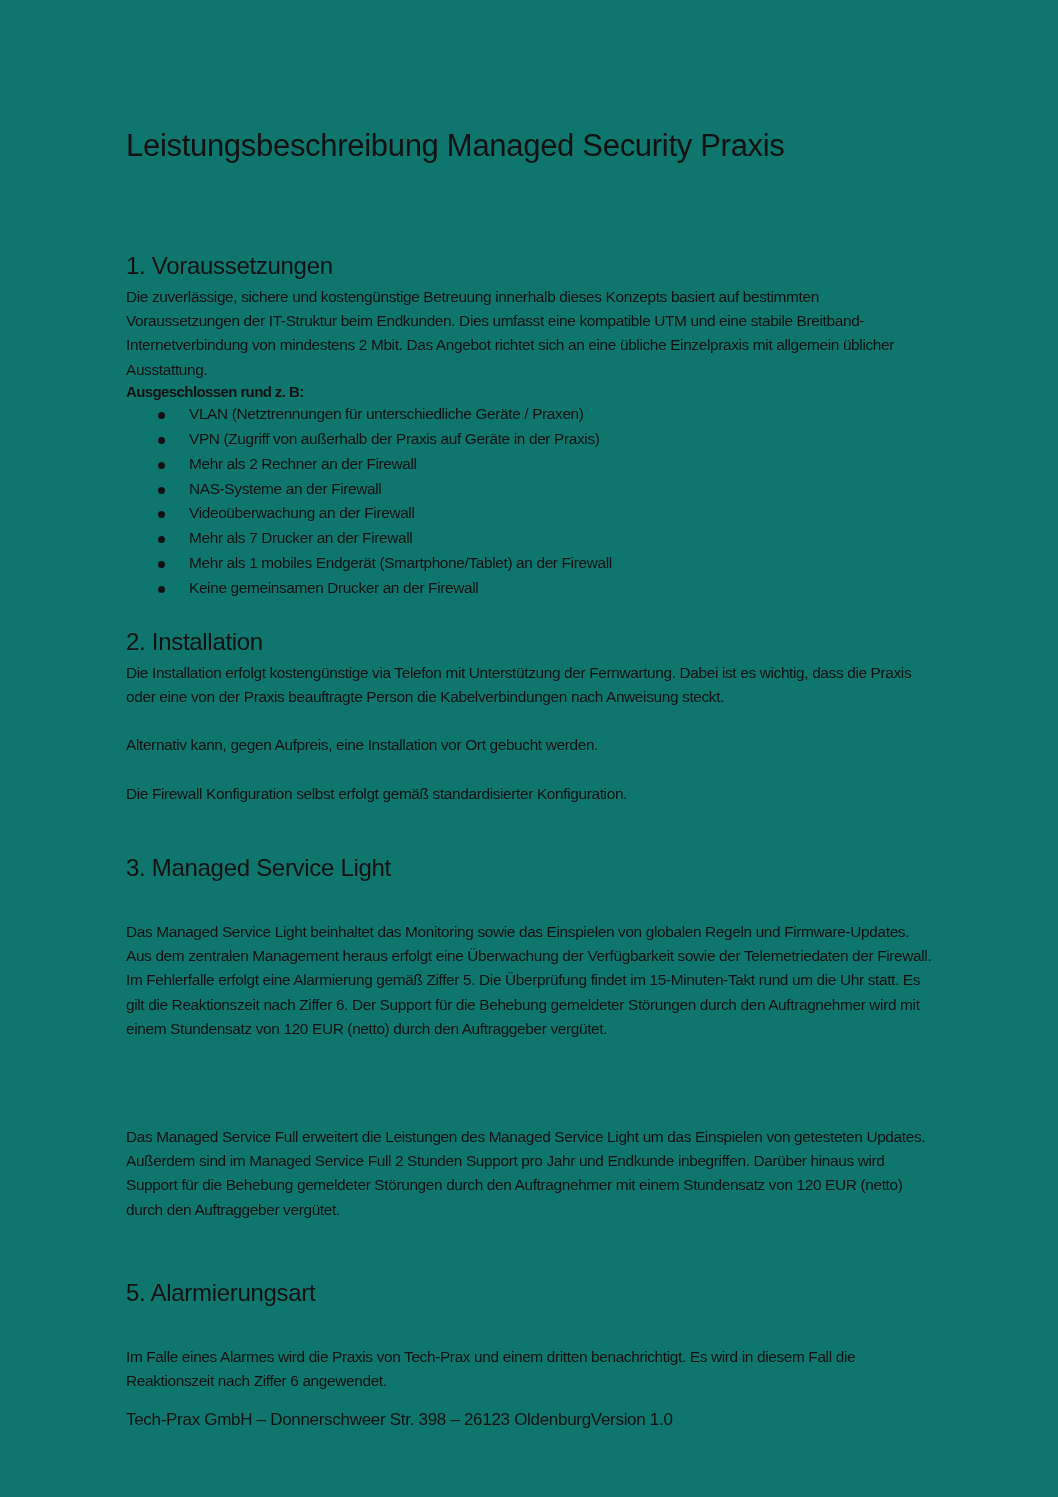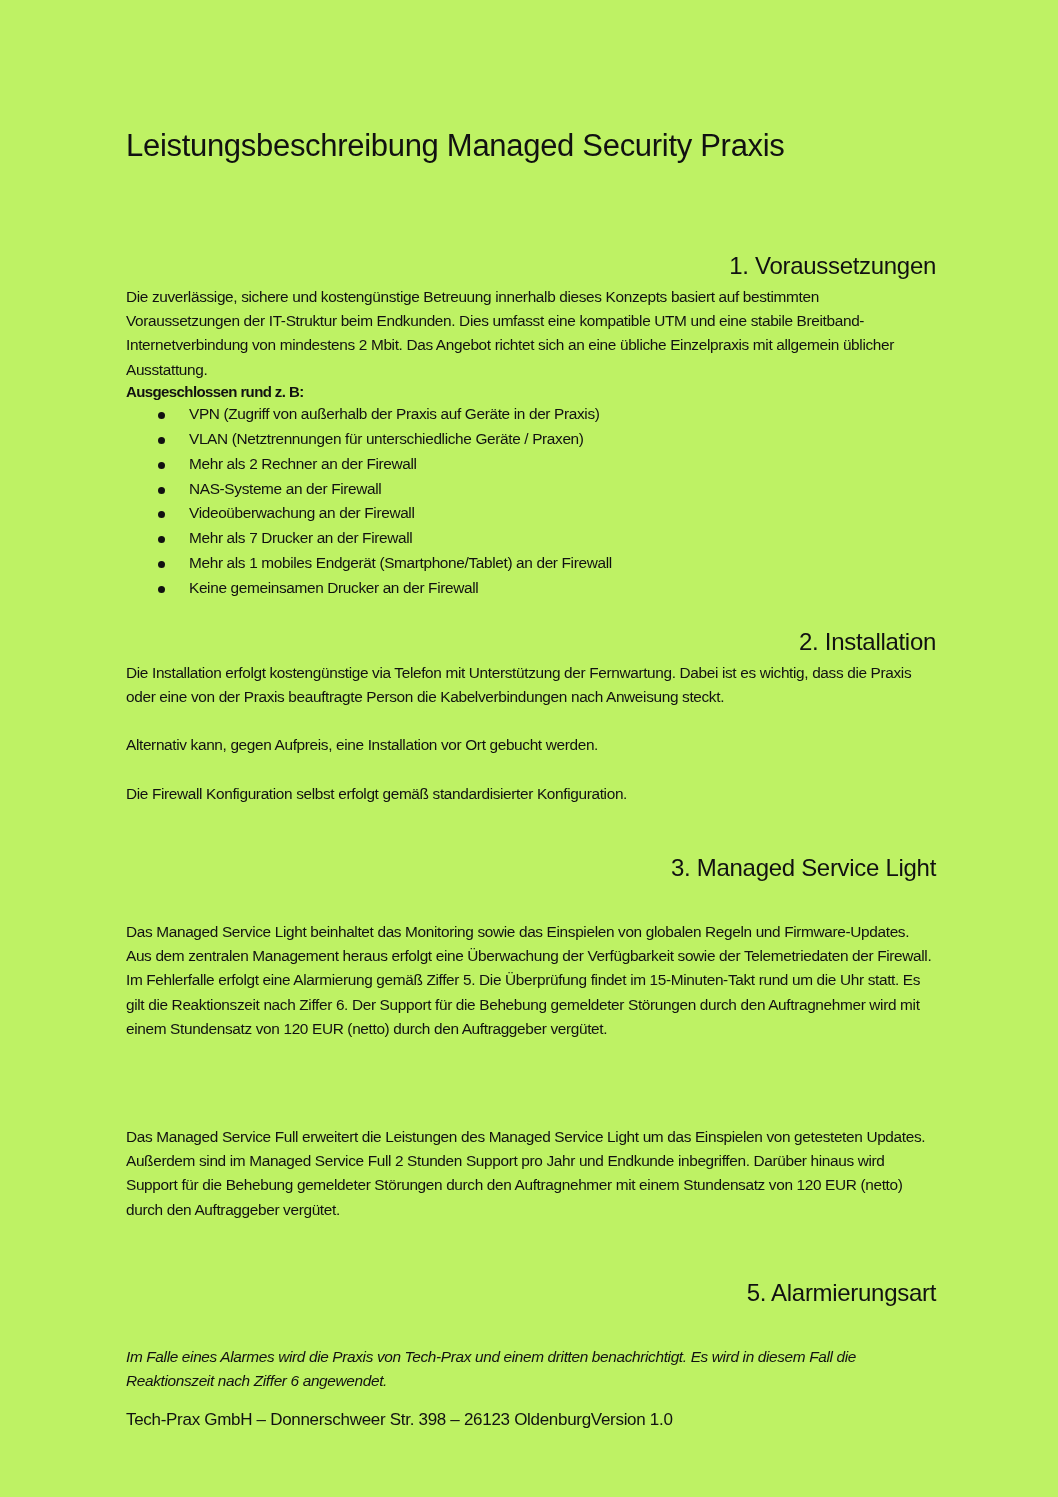--- a/index.html
+++ b/index.html
@@ -14,21 +14,21 @@
       overflow: hidden;
       font-family: "Liberation Sans", "DejaVu Sans", sans-serif;
       color: #111111;
     }
     .page {
       position: absolute;
       left: 0;
       top: 0;
       width: 1058px;
       height: 1497px;
-      background: #bef264;
+      background: #0f766e;
     }
     .doc-title {
       position: absolute;
       left: 126px;
       top: 128px;
       font-size: 31px;
       letter-spacing: -0.3px;
       font-weight: normal;
       margin: 0;
       white-space: nowrap;
@@ -40,21 +40,20 @@
       width: 810px;
     }
     .section-heading {
       font-size: 24px;
       font-weight: normal;
       margin: 0;
       line-height: 32px;
       letter-spacing: -0.3px;
       white-space: nowrap;
       color: #111;
-      text-align: right;
     }
     .para {
       font-size: 15.4px;
       line-height: 24.2px;
       margin: 0;
       letter-spacing: -0.35px;
       color: #111;
     }
     .para.gap {
       margin-top: 24px;
@@ -107,22 +106,22 @@
 
 <div class="page">
 
   <h1 class="doc-title">Leistungsbeschreibung Managed Security Praxis</h1>
 
   <div class="section" style="top:250px;">
     <h2 class="section-heading">1. Voraussetzungen</h2>
     <p class="para" style="margin-top:3px;">Die zuverlässige, sichere und kostengünstige Betreuung innerhalb dieses Konzepts basiert auf bestimmten Voraussetzungen der IT-Struktur beim Endkunden. Dies umfasst eine kompatible UTM und eine stabile Breitband-Internetverbindung von mindestens 2 Mbit. Das Angebot richtet sich an eine übliche Einzelpraxis mit allgemein üblicher Ausstattung.</p>
     <p class="excluded-label">Ausgeschlossen rund z. B:</p>
     <ul class="bullets">
+      <li><span class="bullet-icon"></span><span>VLAN (Netztrennungen für unterschiedliche Geräte / Praxen)</span></li>
       <li><span class="bullet-icon"></span><span>VPN (Zugriff von außerhalb der Praxis auf Geräte in der Praxis)</span></li>
-      <li><span class="bullet-icon"></span><span>VLAN (Netztrennungen für unterschiedliche Geräte / Praxen)</span></li>
       <li><span class="bullet-icon"></span><span>Mehr als 2 Rechner an der Firewall</span></li>
       <li><span class="bullet-icon"></span><span>NAS-Systeme an der Firewall</span></li>
       <li><span class="bullet-icon"></span><span>Videoüberwachung an der Firewall</span></li>
       <li><span class="bullet-icon"></span><span>Mehr als 7 Drucker an der Firewall</span></li>
       <li><span class="bullet-icon"></span><span>Mehr als 1 mobiles Endgerät (Smartphone/Tablet) an der Firewall</span></li>
       <li><span class="bullet-icon"></span><span>Keine gemeinsamen Drucker an der Firewall</span></li>
     </ul>
   </div>
 
   <div class="section" style="top:626px;">
@@ -136,21 +135,21 @@
     <h2 class="section-heading">3. Managed Service Light</h2>
     <p class="para" style="margin-top:36px;">Das Managed Service Light beinhaltet das Monitoring sowie das Einspielen von globalen Regeln und Firmware-Updates. Aus dem zentralen Management heraus erfolgt eine Überwachung der Verfügbarkeit sowie der Telemetriedaten der Firewall. Im Fehlerfalle erfolgt eine Alarmierung gemäß Ziffer 5. Die Überprüfung findet im 15-Minuten-Takt rund um die Uhr statt. Es gilt die Reaktionszeit nach Ziffer 6. Der Support für die Behebung gemeldeter Störungen durch den Auftragnehmer wird mit einem Stundensatz von 120 EUR (netto) durch den Auftraggeber vergütet.</p>
   </div>
 
   <div class="section" style="top:1089px;">
     <p class="para" style="margin-top:36px;">Das Managed Service Full erweitert die Leistungen des Managed Service Light um das Einspielen von getesteten Updates. Außerdem sind im Managed Service Full 2 Stunden Support pro Jahr und Endkunde inbegriffen. Darüber hinaus wird Support für die Behebung gemeldeter Störungen durch den Auftragnehmer mit einem Stundensatz von 120 EUR (netto) durch den Auftraggeber vergütet.</p>
   </div>
 
   <div class="section" style="top:1277px;">
     <h2 class="section-heading">5. Alarmierungsart</h2>
-    <p class="para" style="margin-top:36px;font-style:italic;">Im Falle eines Alarmes wird die Praxis von Tech-Prax und einem dritten benachrichtigt. Es wird in diesem Fall die Reaktionszeit nach Ziffer 6 angewendet.</p>
+    <p class="para" style="margin-top:36px;">Im Falle eines Alarmes wird die Praxis von Tech-Prax und einem dritten benachrichtigt. Es wird in diesem Fall die Reaktionszeit nach Ziffer 6 angewendet.</p>
   </div>
 
   <div class="footer">
     <span>Tech-Prax GmbH – Donnerschweer Str. 398 – 26123 Oldenburg</span>
     <span>Version 1.0</span>
   </div>
 
 </div>
 
 </body></html>

